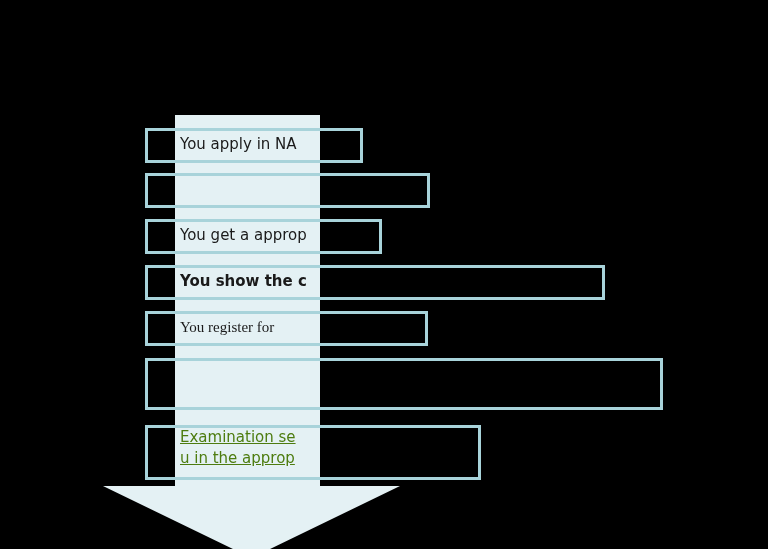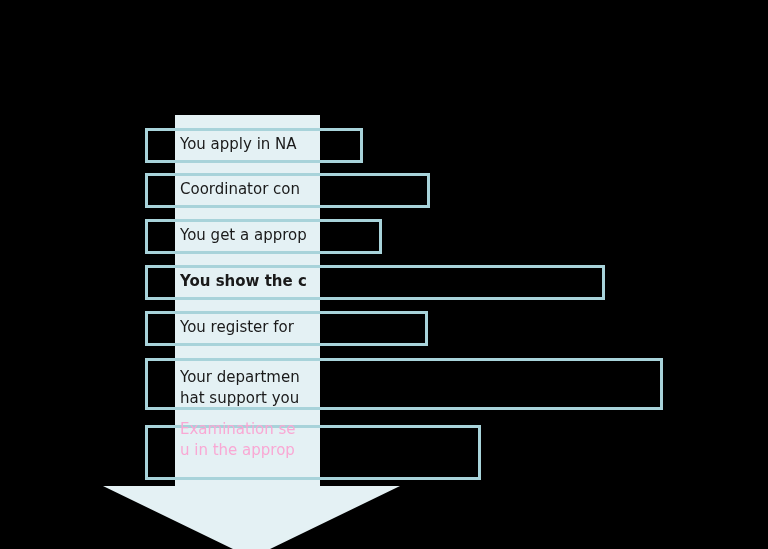--- a/index.html
+++ b/index.html
@@ -83,23 +83,20 @@
   <div class="pbox" style="left: 145px; top: 128px; width: 218px; height: 35px; border-color: rgb(168, 211, 218);"></div>
   <div class="pbox" style="left: 145px; top: 173px; width: 285px; height: 35px; border-color: rgb(168, 211, 218);"></div>
   <div class="pbox" style="left: 145px; top: 219px; width: 237px; height: 35px; border-color: rgb(168, 211, 218);"></div>
   <div class="pbox" style="left: 145px; top: 265px; width: 460px; height: 35px; border-color: rgb(168, 211, 218);"></div>
   <div class="pbox" style="left: 145px; top: 311px; width: 283px; height: 35px; border-color: rgb(168, 211, 218);"></div>
   <div class="pbox" style="left: 145px; top: 358px; width: 518px; height: 52px; border-color: rgb(168, 211, 218);"></div>
   <div class="pbox" style="left: 145px; top: 425px; width: 336px; height: 55px; border-color: rgb(168, 211, 218);"></div>
 
   <div class="textclip">
     <div class="ptext" style="left: 5px; top: 19px; color: rgb(26, 26, 26);">You apply in NA</div>
-    <div class="ptext" style="left: 5px; top: 64px; color: rgb(26, 26, 26);">Coordinator con</div>
     <div class="ptext" style="left: 5px; top: 110px; color: rgb(26, 26, 26);">You get a approp</div>
     <div class="ptext" style="left: 5px; top: 156px; color: rgb(26, 26, 26); font-weight: bold;">You show the c</div>
-    <div class="ptext" style="left: 5px; top: 202px; color: rgb(26, 26, 26);">You register for</div>
-    <div class="ptext" style="left: 5px; top: 252px; color: rgb(26, 26, 26);">Your departmen
-hat support you</div>
-    <div class="ptext" style="left: 5px; top: 304px; color: #f9a8d4;">Examination se
+    <div class="ptext" style="left: 5px; top: 202px; color: rgb(26, 26, 26); font-family: Liberation Serif, serif;">You register for</div>
+    <div class="ptext" style="left: 5px; top: 312px; color: #4d7c0f; text-decoration: underline;">Examination se
 u in the approp</div>
   </div>
 
 </div>
 
 </body></html>

